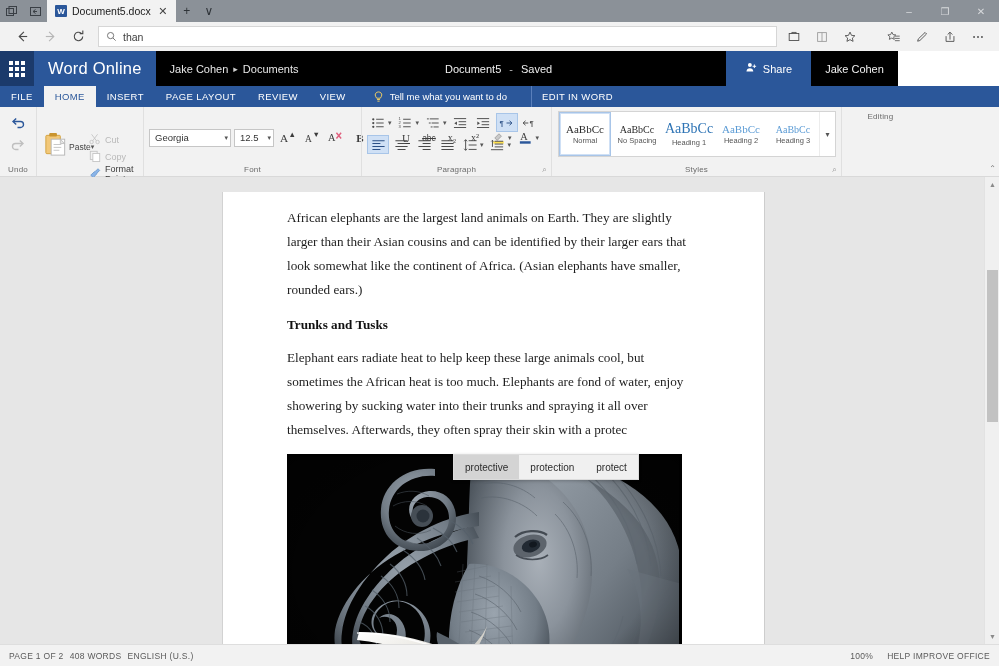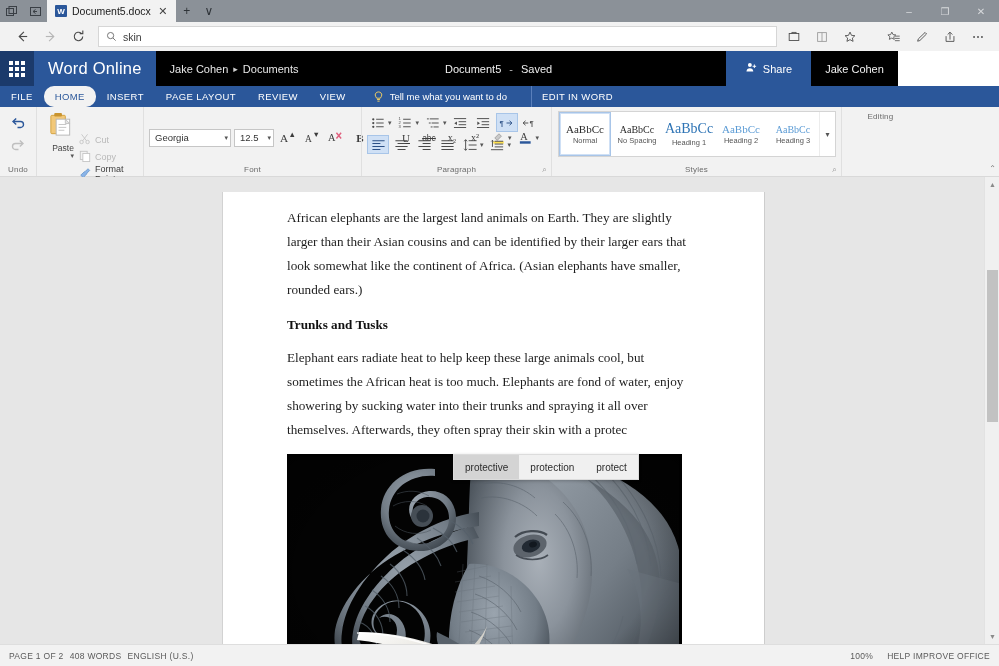--- a/index.html
+++ b/index.html
@@ -122,21 +122,21 @@
   }
 
   
   .ribbon-tabs {
     position: absolute; left: 0; top: 86px; width: 999px; height: 21px;
     background: #2b579a;
     display: flex; align-items: stretch;
   }
   .rtab {
     padding: 0 11px; display: flex; align-items: center;
-    color: #ffffff; font-size: 9.5px; letter-spacing: .4px; cursor: pointer; border-radius: 10px;
+    color: #ffffff; font-size: 9.5px; letter-spacing: .4px; cursor: pointer;
   }
   .rtab.active { background: #f2f2f2; color: #2b579a; }
   .rtab-tellme {
     display: flex; align-items: center; gap: 6px; padding: 0 10px 0 16px;
     color: #ffffff; font-size: 9.5px; cursor: pointer;
   }
   .bulb { color: #ffd75e; display: flex; }
   .rtab-editword {
     padding: 0 10px; display: flex; align-items: center;
     color: #ffffff; font-size: 9.5px; letter-spacing: .4px;
@@ -170,21 +170,21 @@
 
   
   .g-undo { width: 36px; }
   .g-undo .rgroup-body { flex-direction: column; align-items: center; gap: 2px; padding-top: 2px; }
   .g-undo .ico-btn { width: 24px; height: 20px; font-size: 14px; }
 
   
   .g-clip { width: 107px; }
   .g-clip .rgroup-body { gap: 2px; }
   .paste-btn {
-    width: 42px; display: flex; flex-direction: column; align-items: flex-end;
+    width: 42px; display: flex; flex-direction: row; align-items: center;
     justify-content: flex-start; cursor: pointer; padding-top: 1px;
   }
   .paste-label { font-size: 8.5px; color: #444; margin-top: 1px; }
   .paste-caret { font-size: 7px; color: #555; line-height: 6px; }
   .clip-cmds { display: flex; flex-direction: column; justify-content: flex-start; gap: 1px; padding-top: 3px; margin-top: 19px; }
   .clip-cmd {
     display: flex; align-items: center; gap: 4px; font-size: 9px;
     height: 16px; padding: 0 3px; cursor: pointer;
   }
   .clip-cmd.dis { color: #b9b9b9; }
@@ -375,21 +375,21 @@
           <path d="M12.6 1.6 V4.9 H9.3" fill="none" stroke="#4a4a4a" stroke-width="1.2"></path>
         </svg>
     </div>
     <div class="addrbar">
       <span class="addr-search-ico">
         <svg width="11" height="11" viewBox="0 0 12 12">
             <circle cx="5" cy="5" r="3.4" fill="none" stroke="#6b6b6b" stroke-width="1"></circle>
             <path d="M7.6 7.6 L10.5 10.5" stroke="#6b6b6b" stroke-width="1"></path>
           </svg>
       </span>
-      <span class="addr-text" title="Search or enter web address">skin</span>
+      <span class="addr-text" title="Search or enter web address">than</span>
     </div>
     <div class="nav-right">
       <div class="nav-btn">
         <svg width="14" height="14" viewBox="0 0 16 16">
             <rect x="2.5" y="4" width="11" height="8" fill="none" stroke="#4a4a4a" stroke-width="1"></rect>
             <path d="M5.5 4 V2.8 h5 V4" fill="none" stroke="#4a4a4a" stroke-width="1"></path>
           </svg>
       </div>
       <div class="nav-btn">
         <svg width="14" height="14" viewBox="0 0 16 16">

